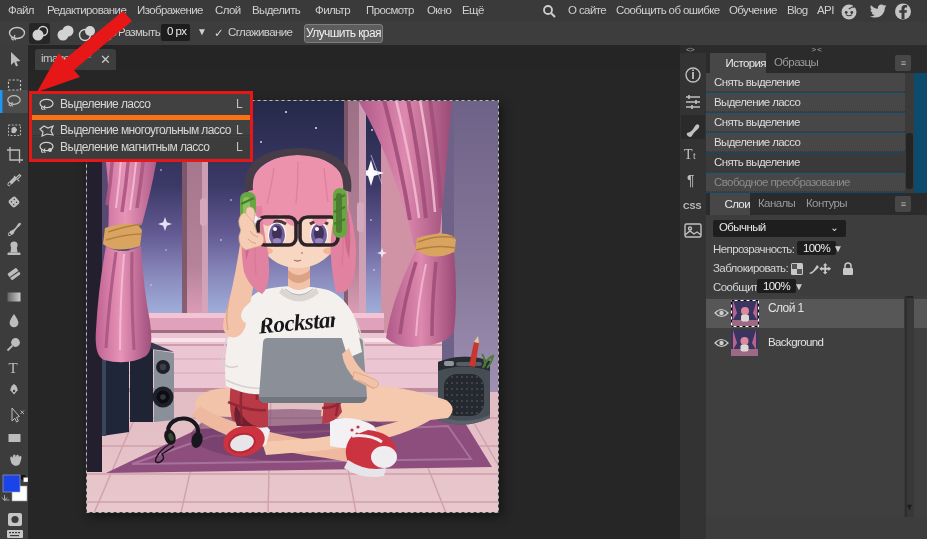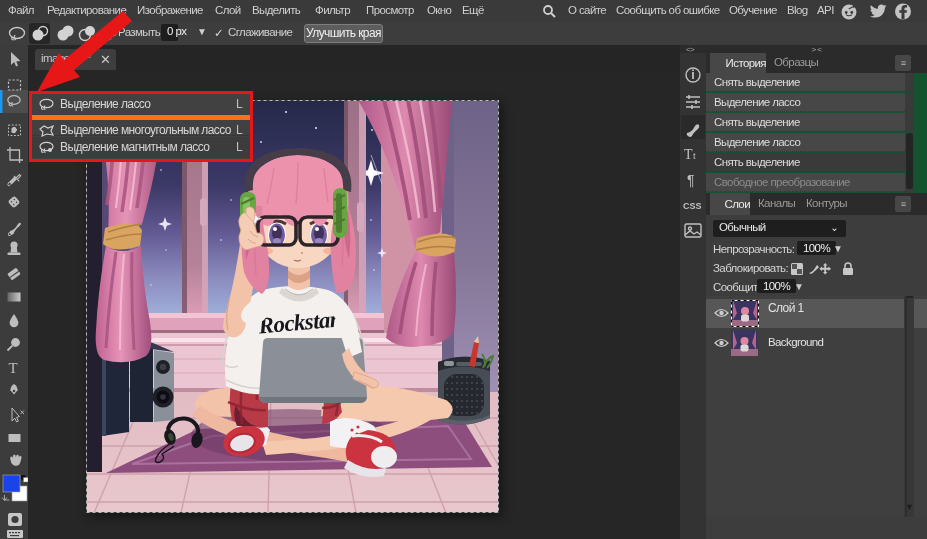--- a/index.html
+++ b/index.html
@@ -103,21 +103,21 @@
           <circle cx="7" cy="10" r="5.5" fill="none" stroke="#d2d2d2" stroke-width="1.4"></circle>
          <circle cx="12" cy="6" r="5" fill="#d2d2d2"></circle>
         </g>
       <g transform="translate(69,0)">
           <circle cx="12" cy="6" r="5" fill="none" stroke="#d2d2d2" stroke-width="1.4"></circle>
          <circle cx="7" cy="10" r="5" fill="none" stroke="#d2d2d2" stroke-width="1.4"></circle>
          <path d="M8.3 6.7 a5 5 0 0 1 3 3.5 a5 5 0 0 1 -3 -3.5z" fill="#d2d2d2"></path>
         </g>
     </svg>
     <span class="abs" style="left:118px;top:4px">Размыть:</span>
-    <span class="abs dk" style="left:161px;top:2px;width:17px;height:17px">0 px</span>
+    <span class="abs dk" style="left:161px;top:2px;width:29px;height:17px">0 px</span>
     <span class="abs" style="left:197px;top:4px;color:#cfcfcf;font-size:10px">▼</span>
     <span class="abs" style="left:214px;top:4px;color:#d8d8d8">✓</span>
     <span class="abs" style="left:228px;top:4px">Сглаживание</span>
     <div id="refine">Улучшить края</div>
   </div>
 
   <div class="abs" id="toolbar"></div>
   <svg class="abs" style="left:0;top:45px" width="28" height="494" viewBox="0 0 28 494" id="toolsvg">
     <defs>
         <linearGradient id="toolgrad" x1="0" y1="0" x2="1" y2="0">
@@ -605,21 +605,21 @@
   <div class="abs" id="rpanel">
 
     <div class="abs" style="left:0;top:0;width:221px;height:8px;background:#2b2b2b;color:#aaa;font-size:8px;text-align:center">&gt; &lt;</div>
 
     <div class="ptabs" style="top:8px;height:20px">
       <div class="ptab-on" style="left:4px;width:56px;line-height:20px">История</div>
       <span style="position:absolute;left:68px;top:3px">Образцы</span>
       <div class="pmenu" style="top:2px">≡</div>
     </div>
 
-    <div class="abs" style="left:0;top:28px;width:221px;height:120px;background:#14532d">
+    <div class="abs" style="left:0;top:28px;width:221px;height:120px;background:#0c4a6e">
       <div class="hrow" style="top:0">Снять выделение</div>
       <div class="hrow" style="top:20px">Выделение лассо</div>
       <div class="hrow" style="top:40px">Снять выделение</div>
       <div class="hrow" style="top:60px">Выделение лассо</div>
       <div class="hrow" style="top:80px;background:#3a3a3a">Снять выделение</div>
       <div class="hrow" style="top:100px;color:#8b8b8b">Свободное преобразование</div>
       <div class="abs" style="left:199px;top:0;width:9px;height:120px;background:#3a3a3a"></div>
       <div class="abs" style="left:200px;top:60px;width:7px;height:56px;background:#242424;border-radius:3px"></div>
     </div>
 

